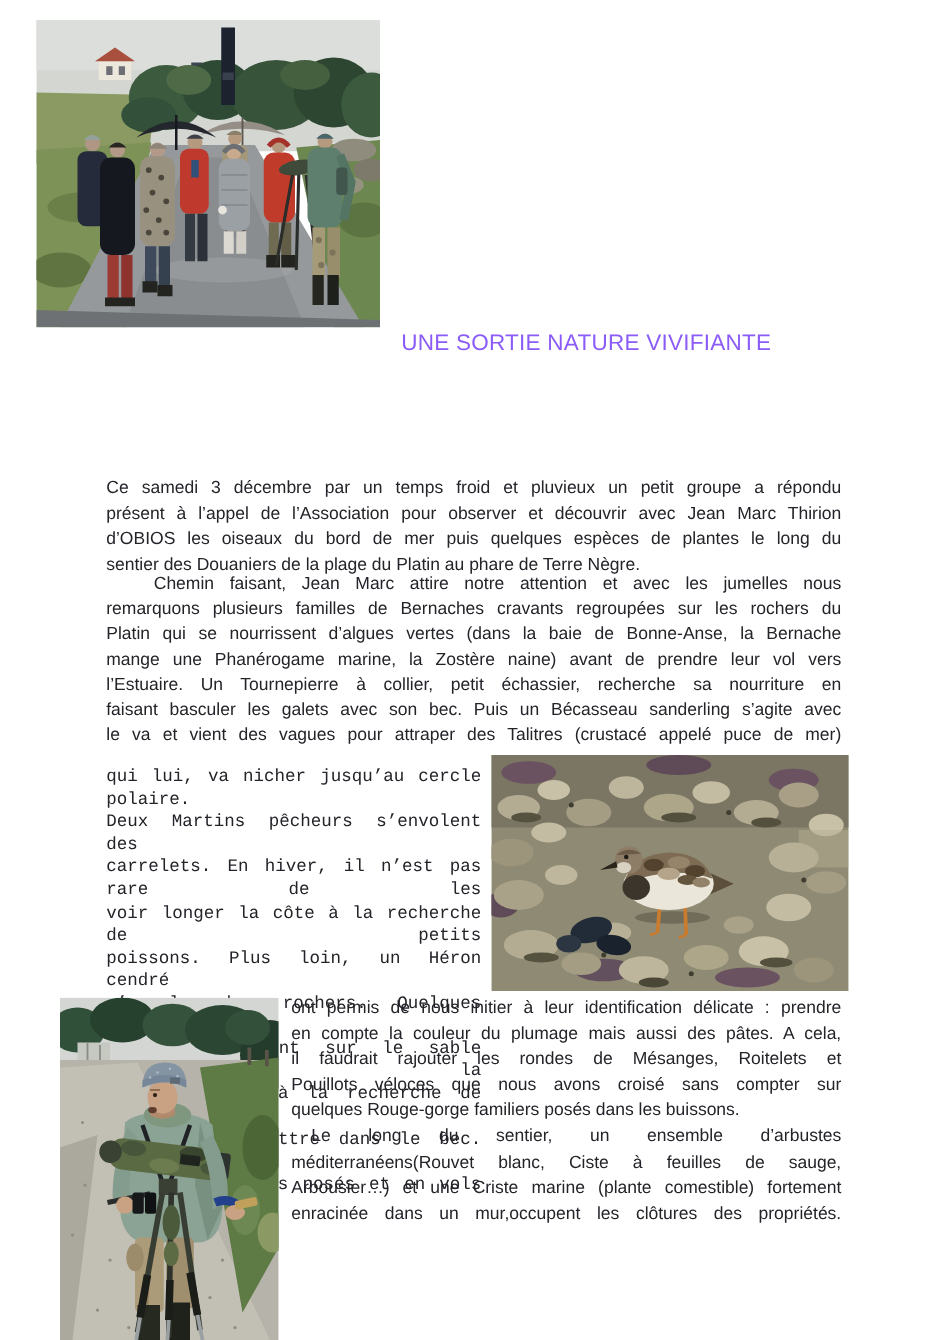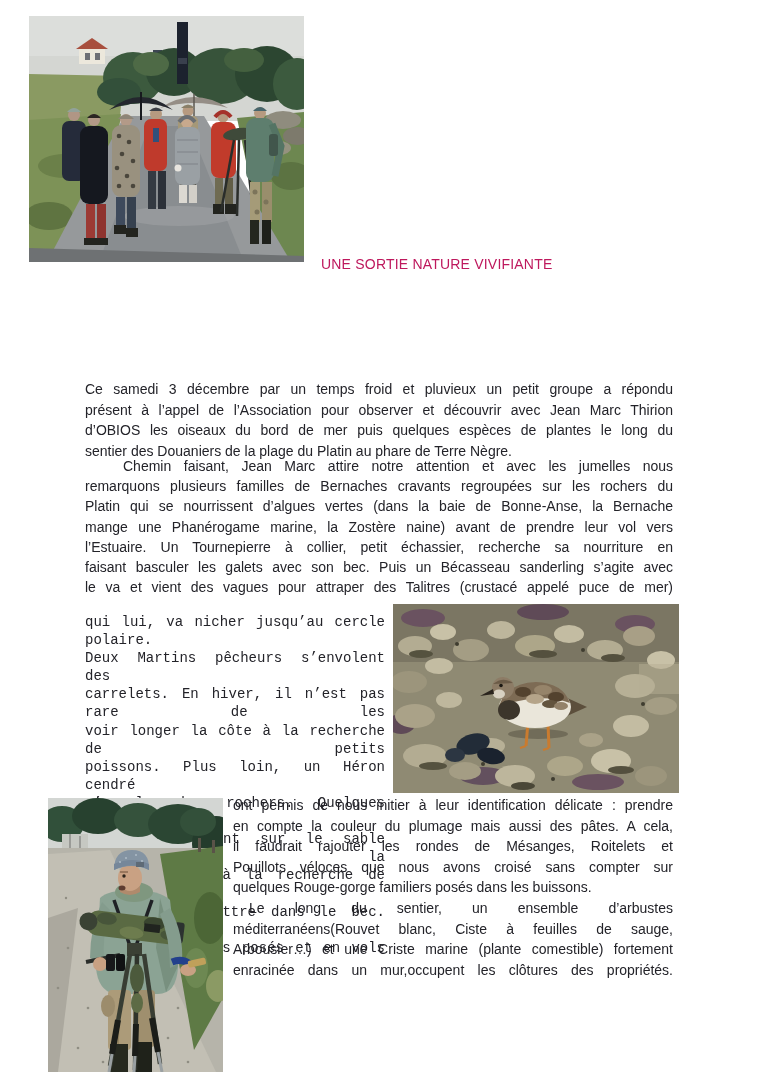--- a/index.html
+++ b/index.html
@@ -7,23 +7,23 @@
     position:relative;
     width:758px;height:1072px;
     background:#ffffff;
     overflow:hidden;
     font-family:"Liberation Sans","DejaVu Sans",sans-serif;
     color:#232329;
   }
   .photo{position:absolute;overflow:hidden;}
   .photo svg{display:block;width:100%;height:100%;}
   .doc-title{
-    position:absolute;left:321px;top:256px;
-    font-size:14px;line-height:17px;letter-spacing:0.2px;
-    color:#be185d;white-space:nowrap;
+    position:absolute;left:321px;top:266px;
+    font-size:18px;line-height:17px;letter-spacing:0.2px;
+    color:#8b5cf6;white-space:nowrap;
   }
   .tblock{
     position:absolute;
     font-size:14px;
     text-align:justify;
     color:#232329;
   }
   .jlines{text-align:justify;text-align-last:justify;}
   .lastline{text-align:center;text-align-last:left;}
   #para1,#para2-full{left:85px;width:588px;line-height:20.5px;}

